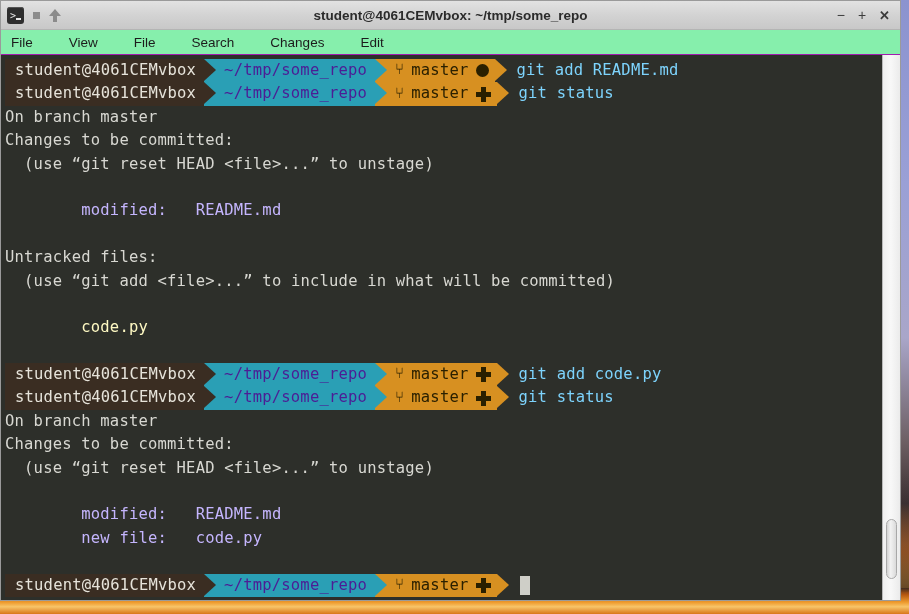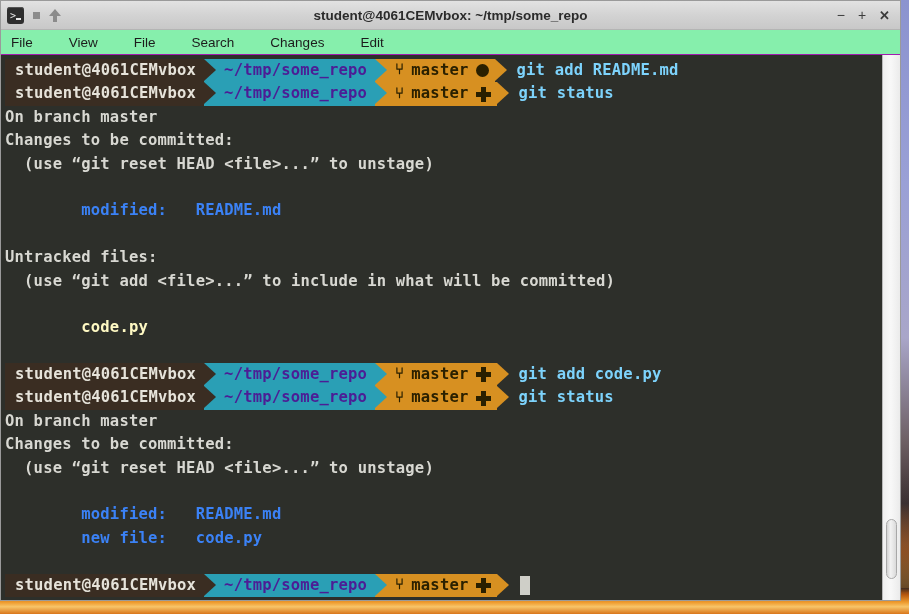--- a/index.html
+++ b/index.html
@@ -172,21 +172,20 @@
     flex: 1 1 auto;
     background: #2d2f2a;
     padding: 4px 0 0 4px;
     overflow: hidden;
     font-family: "DejaVu Sans Mono", monospace;
     font-size: 15.5px;
     line-height: 23.4px;
     color: #d8d8d2;
     white-space: pre;
     letter-spacing: 0.2px;
-    font-weight: bold;
   }
   .line { height: 23.4px; display: flex; align-items: stretch; }
 
   
   .prompt { display: flex; align-items: stretch; height: 23.4px; }
   .seg {
     display: flex;
     align-items: center;
     padding: 0 8px;
     font-size: 15.5px;
@@ -236,21 +235,21 @@
     content: "";
     position: absolute;
     background: #2a2000;
   }
   .git-mark-plus::before { left: 5px; top: 0; width: 5px; height: 15px; }
   .git-mark-plus::after  { left: 0; top: 5px; width: 15px; height: 5px; }
 
   .cmd { color: #7dd3fc; padding-left: 10px; line-height: 23.4px; }
 
   .out { color: #d8d8d2; }
-  .out-green { color: #3b82f6; }
+  .out-green { color: #c4b5fd; }
   .out-red { color: #fef9c3; }
 
   .cursor-block {
     display: inline-block;
     width: 10px;
     height: 19px;
     background: #cfcfc8;
     margin-left: 11px;
     align-self: center;
   }

